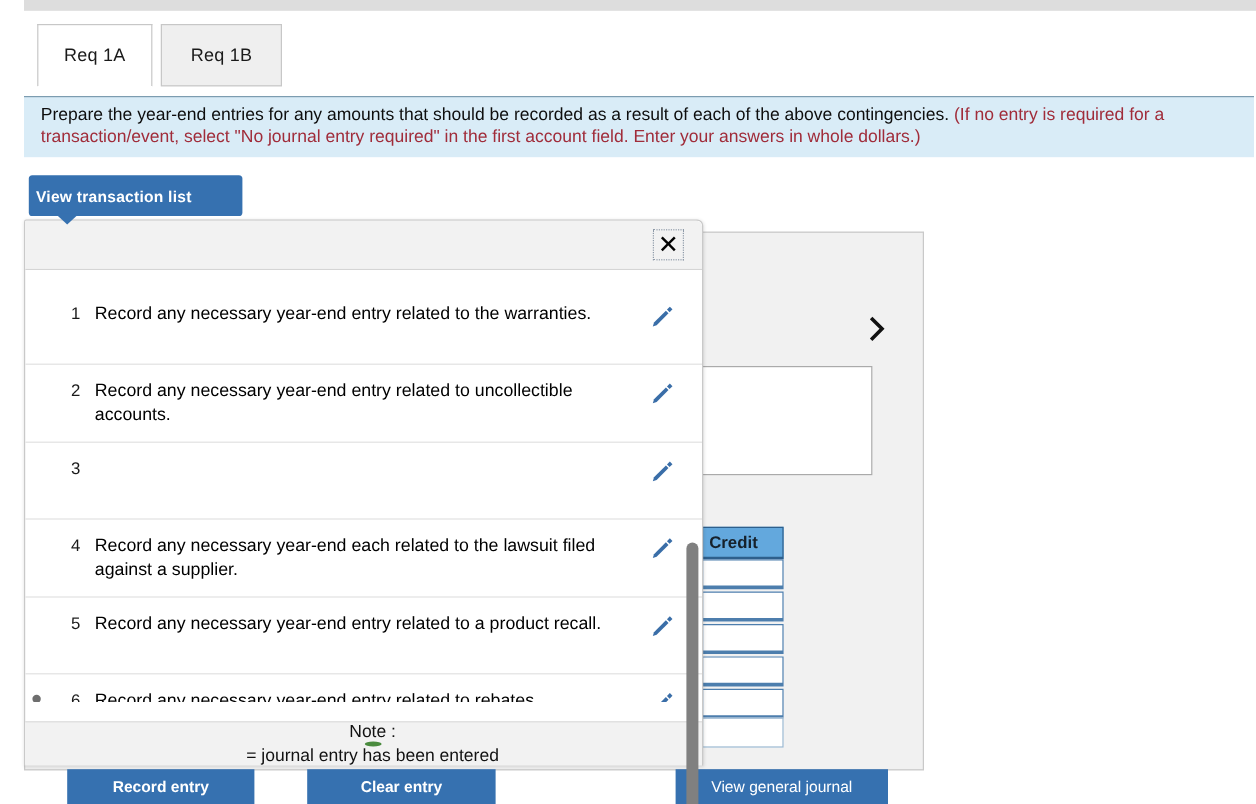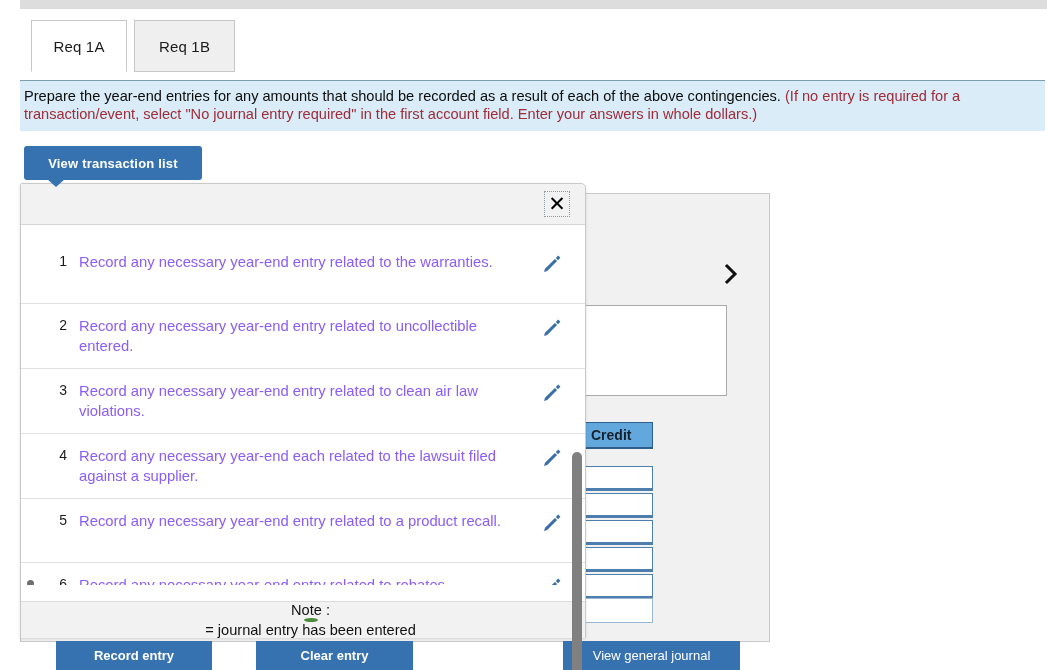--- a/index.html
+++ b/index.html
@@ -74,21 +74,21 @@
 
   
   .instructions {
     position: absolute;
     left: 0; top: 80px;
     width: 1025px;
     height: 51px;
     box-sizing: border-box;
     background: #d9ecf7;
     border-top: 1px solid #7c9cb0;
-    padding: 7px 14px 0 4px;
+    padding: 7px 14px 0 14px;
     font-size: 14.6px;
     line-height: 17.6px;
     color: #0d0d0d;
   }
   .instructions .red {
     color: #a02c3a;
   }
 
   
   .vtl-button {
@@ -98,21 +98,21 @@
     height: 34px;
     background: #3671b0;
     border: none;
     border-radius: 3px;
     color: #ffffff;
     font-size: 13px;
     font-weight: bold;
     letter-spacing: .2px;
     display: flex;
     align-items: center;
-    justify-content: center;
+    justify-content: flex-start;
     cursor: pointer;
     z-index: 20;
   }
   .vtl-tail {
     position: absolute;
     left: 26px; top: 178px;
     width: 0; height: 0;
     border-left: 10px solid transparent;
     border-right: 10px solid transparent;
     border-top: 9px solid #3671b0;
@@ -147,21 +147,21 @@
     height: 91px;
     box-sizing: border-box;
     background: #ffffff;
     border: 1px solid #aaaaaa;
     z-index: 2;
   }
 
   
   .credit-header {
     position: absolute;
-    left: 565px; top: 422px;
+    left: 565px; top: 439px;
     width: 68px;
     height: 27px;
     box-sizing: border-box;
     background: #63a8dd;
     border: 1px solid #2e5f8c;
     border-bottom: 2px solid #2e5f8c;
     display: flex;
     align-items: center;
     padding-left: 5px;
     font-size: 14px;
@@ -264,21 +264,21 @@
     flex: none;
     text-align: right;
     padding-right: 12px;
     font-size: 14px;
     color: #1a1a1a;
     padding-top: 1px;
   }
   .txn-text {
     font-size: 14.8px;
     line-height: 20px;
-    color: #8b5cf6;
+    color: #000000;
     max-width: 430px;
   }
   .txn-pencil {
     position: absolute;
     right: 22px;
     top: 13px;
     width: 22px;
     height: 22px;
     cursor: pointer;
   }
@@ -422,32 +422,31 @@
         <div class="txn-pencil">
           <svg width="22" height="22" viewBox="0 0 22 22" aria-hidden="true">
             <path d="M17.2 2.6 L19.4 4.8 L17.0 7.2 L14.8 5.0 Z" fill="#3a6ea8"></path>
             <path d="M13.9 5.9 L16.1 8.1 L6.2 18.0 L3.0 19.0 L4.0 15.8 Z" fill="#3a6ea8"></path>
           </svg>
         </div>
       </div>
 
       <div class="txn-row">
         <div class="txn-num">2</div>
-        <div class="txn-text">Record any necessary year-end entry related to uncollectible entered.</div>
+        <div class="txn-text">Record any necessary year-end entry related to uncollectible accounts.</div>
         <div class="txn-pencil">
           <svg width="22" height="22" viewBox="0 0 22 22" aria-hidden="true">
             <path d="M17.2 2.6 L19.4 4.8 L17.0 7.2 L14.8 5.0 Z" fill="#3a6ea8"></path>
             <path d="M13.9 5.9 L16.1 8.1 L6.2 18.0 L3.0 19.0 L4.0 15.8 Z" fill="#3a6ea8"></path>
           </svg>
         </div>
       </div>
 
       <div class="txn-row">
         <div class="txn-num">3</div>
-        <div class="txn-text">Record any necessary year-end entry related to clean air law violations.</div>
         <div class="txn-pencil">
           <svg width="22" height="22" viewBox="0 0 22 22" aria-hidden="true">
             <path d="M17.2 2.6 L19.4 4.8 L17.0 7.2 L14.8 5.0 Z" fill="#3a6ea8"></path>
             <path d="M13.9 5.9 L16.1 8.1 L6.2 18.0 L3.0 19.0 L4.0 15.8 Z" fill="#3a6ea8"></path>
           </svg>
         </div>
       </div>
 
       <div class="txn-row">
         <div class="txn-num">4</div>

